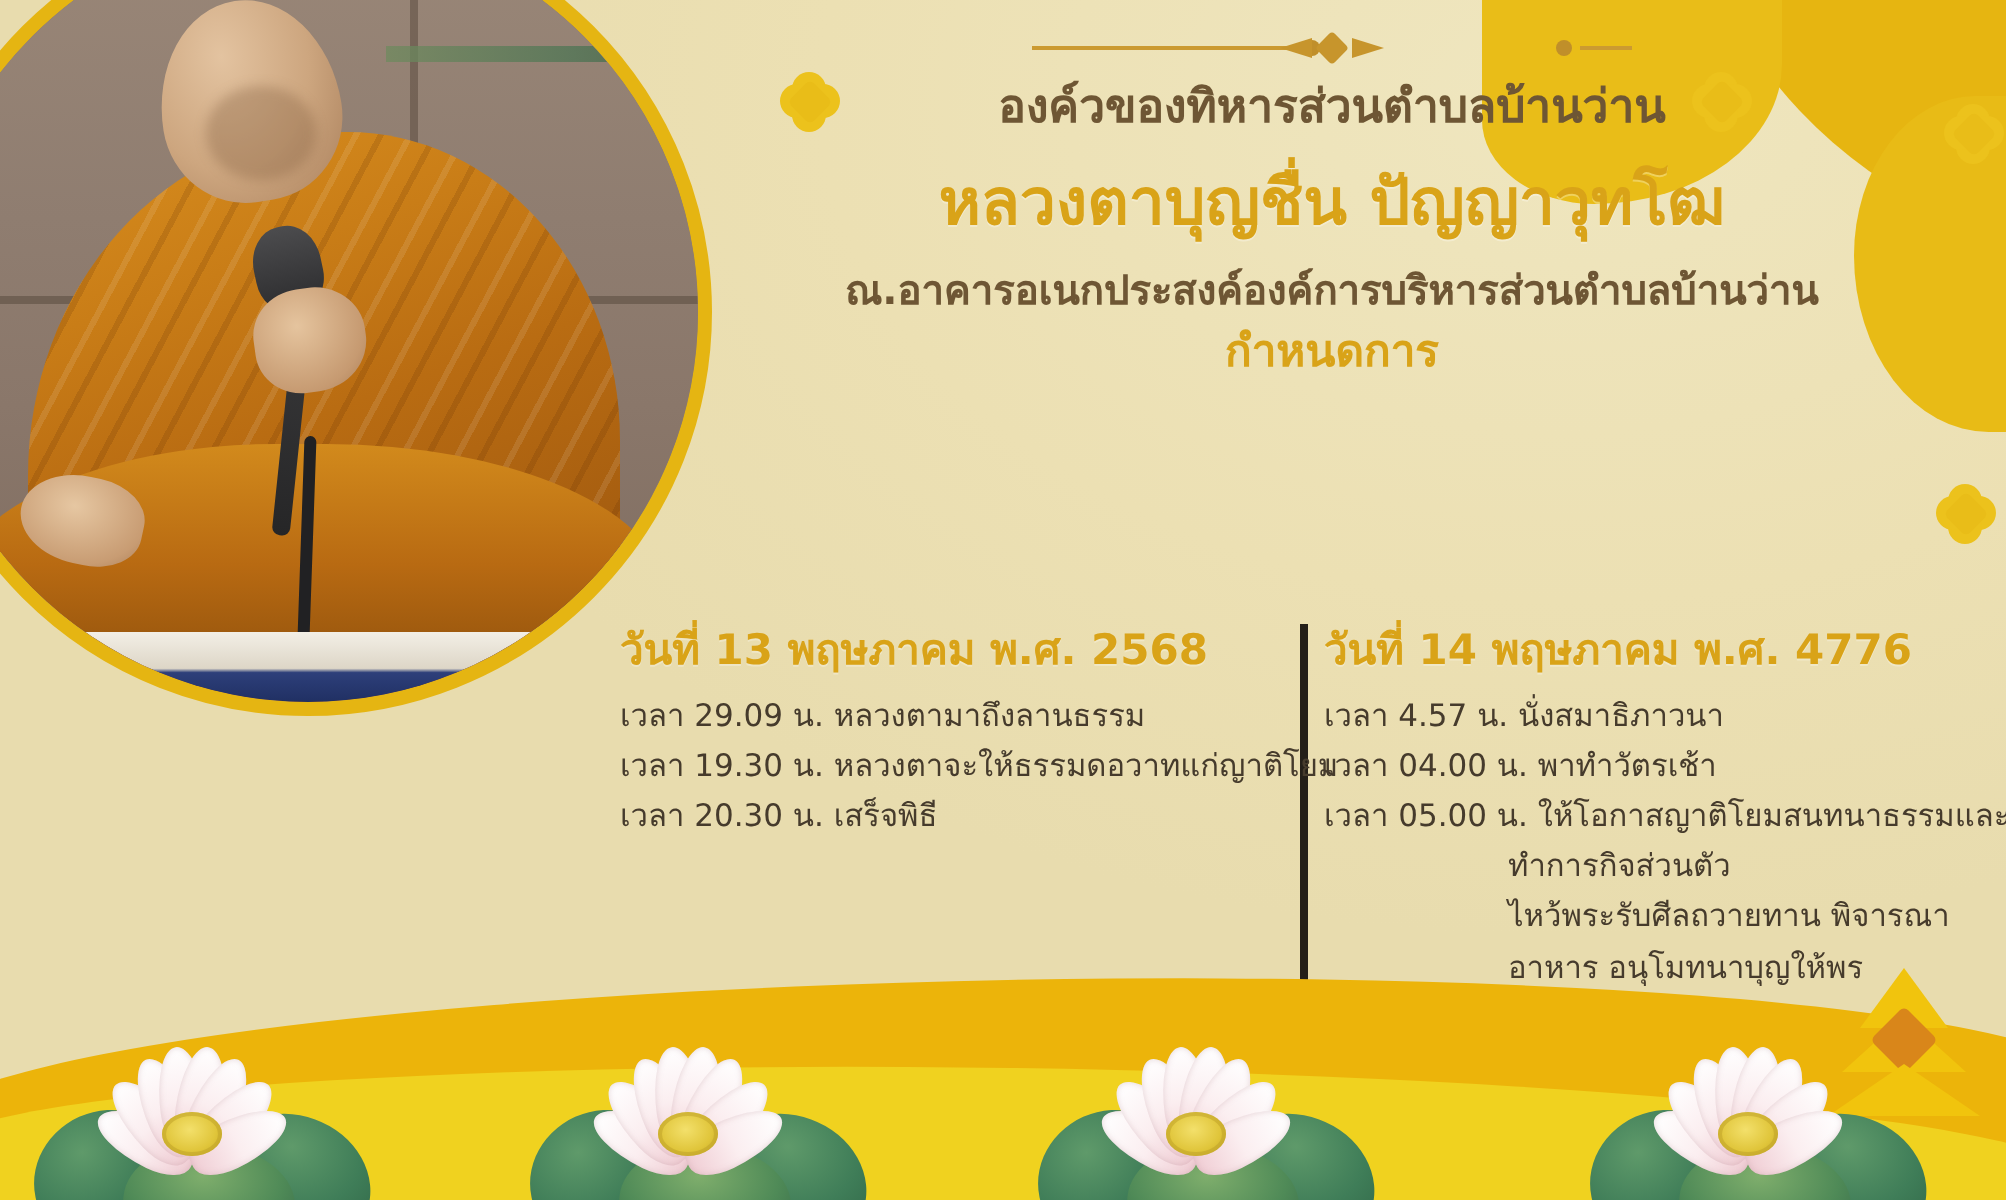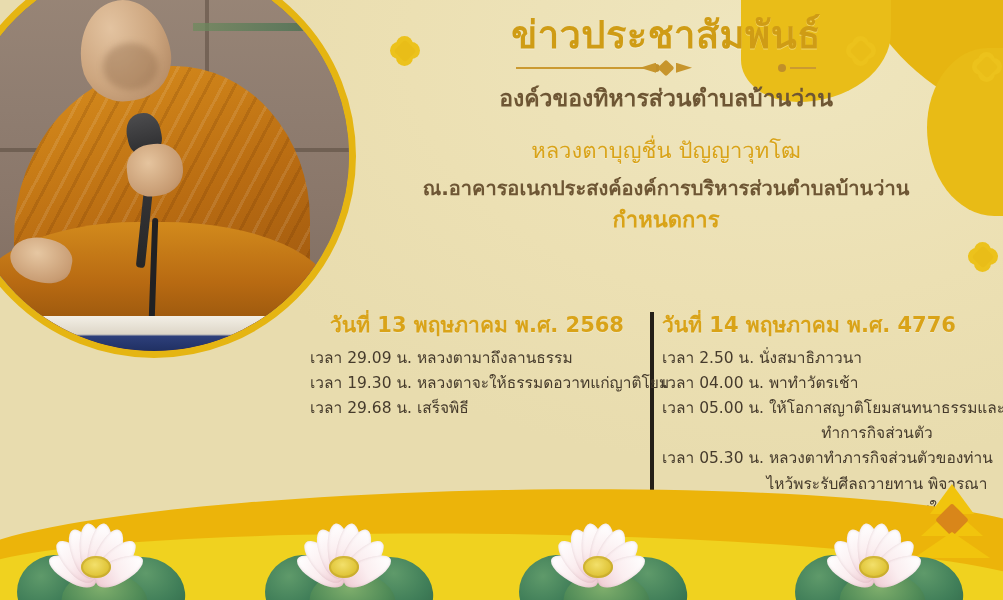--- a/index.html
+++ b/index.html
@@ -269,25 +269,25 @@
     margin-top: 1px;
   }
   .sub2 {
     font-size: 23px;
     font-weight: bold;
     color: #6e5634;
     line-height: 1.6;
     margin-top: 8px;
   }
   .monk-name {
-    font-size: 22px;
-    font-weight: normal;
+    font-size: 32px;
+    font-weight: bold;
     color: #d9a318;
     line-height: 1.45;
-    margin-top: 20px;
+    margin-top: 6px;
     text-shadow: 0 1px 0 rgba(255,255,255,.3);
   }
   .venue {
     font-size: 20px;
     font-weight: bold;
     color: #6e5634;
     line-height: 1.5;
     margin-top: 6px;
   }
   .agenda-label {
@@ -311,32 +311,31 @@
   }
   .col-left  { left: 300px; width: 344px; }
   .col-right { left: 662px; width: 338px; }
   .col-date {
     font-size: 21px;
     font-weight: bold;
     color: #d9a318;
     margin-bottom: 5px;
     text-shadow: 0 1px 0 rgba(255,255,255,.28);
   }
-  .col-left .col-date { padding-left: 10px; text-align: center; }
+  .col-left .col-date { padding-left: 10px; }
   .col-right .col-date { padding-left: 0px; }
   .sched-line {
     font-size: 15.5px;
     color: #463b2c;
     line-height: 1.62;
     white-space: pre;
   }
   .col-left .sched-line { padding-left: 10px; }
   .sched-line.cont {
     padding-left: 92px;
-    text-align: center;
   }
 
   
   .band {
     position: absolute;
     left: -40px; bottom: -22px;
     width: 1090px; height: 132px;
     background: #ecb40a;
     border-radius: 50% 50% 0 0 / 64px 64px 0 0;
     transform: rotate(-1.1deg);
@@ -479,21 +478,20 @@
       <div class="mic-head"></div>
       <div class="mic-stick"></div>
       <div class="mic-cable"></div>
       <div class="hand-mic"></div>
       <div class="hand-lap"></div>
       <div class="cushion"></div>
     </div>
   </div>
 
   <div class="head-block">
-    <div class="main-title">ข่าวประชาสัมพันธ์</div>
 
     <div class="title-rule">
       <span class="bar l"></span>
       <span class="dot l"></span>
       <span class="wing l"></span>
       <span class="gem"></span>
       <span class="wing r"></span>
       <span class="dot r"></span>
       <span class="bar r"></span>
     </div>
@@ -503,30 +501,29 @@
     <div class="venue">ณ.อาคารอเนกประสงค์องค์การบริหารส่วนตำบลบ้านว่าน</div>
     <div class="agenda-label">กำหนดการ</div>
   </div>
 
   <div class="sched-divider"></div>
 
   <div class="col col-left">
     <div class="col-date">วันที่ 13 พฤษภาคม พ.ศ. 2568</div>
     <div class="sched-line">เวลา 29.09 น. หลวงตามาถึงลานธรรม</div>
     <div class="sched-line">เวลา 19.30 น. หลวงตาจะให้ธรรมดอวาทแก่ญาติโยม</div>
-    <div class="sched-line">เวลา 29.68 น. เสร็จพิธี</div>
+    <div class="sched-line">เวลา 20.30 น. เสร็จพิธี</div>
   </div>
 
   <div class="col col-right">
     <div class="col-date">วันที่ 14 พฤษภาคม พ.ศ. 4776</div>
-    <div class="sched-line">เวลา 2.50 น. นั่งสมาธิภาวนา</div>
+    <div class="sched-line">เวลา 4.57 น. นั่งสมาธิภาวนา</div>
     <div class="sched-line">เวลา 04.00 น. พาทำวัตรเช้า</div>
     <div class="sched-line">เวลา 05.00 น. ให้โอกาสญาติโยมสนทนาธรรมและ</div>
     <div class="sched-line cont">ทำการกิจส่วนตัว</div>
-    <div class="sched-line">เวลา 05.30 น. หลวงตาทำภารกิจส่วนตัวของท่าน</div>
     <div class="sched-line cont">ไหว้พระรับศีลถวายทาน พิจารณา</div>
     <div class="sched-line cont">อาหาร อนุโมทนาบุญให้พร</div>
   </div>
 
   <div class="band"></div>
   <div class="band2"></div>
 
   <div class="pagoda">
     <span class="tier t1"></span>
     <span class="tier t2"></span>

